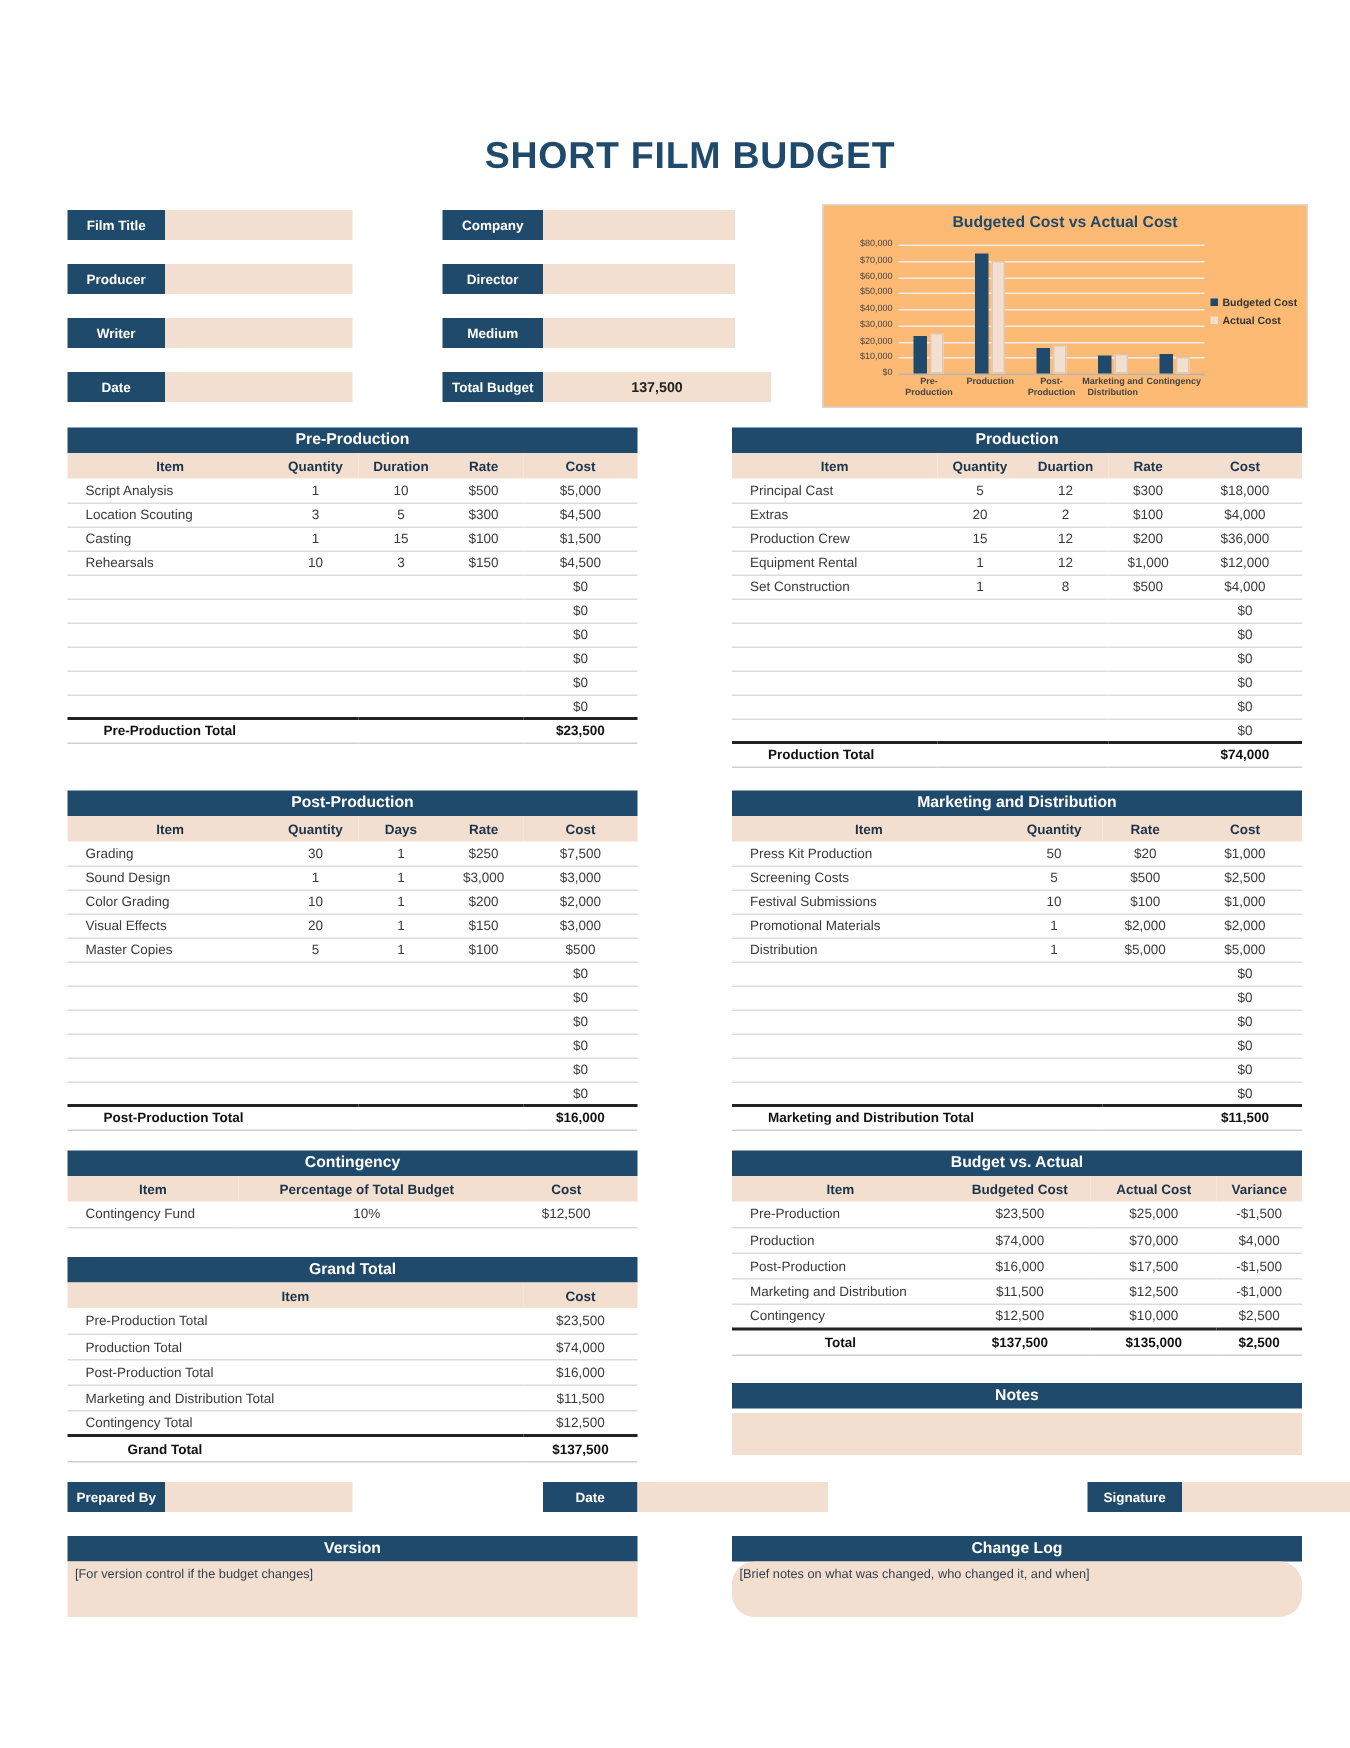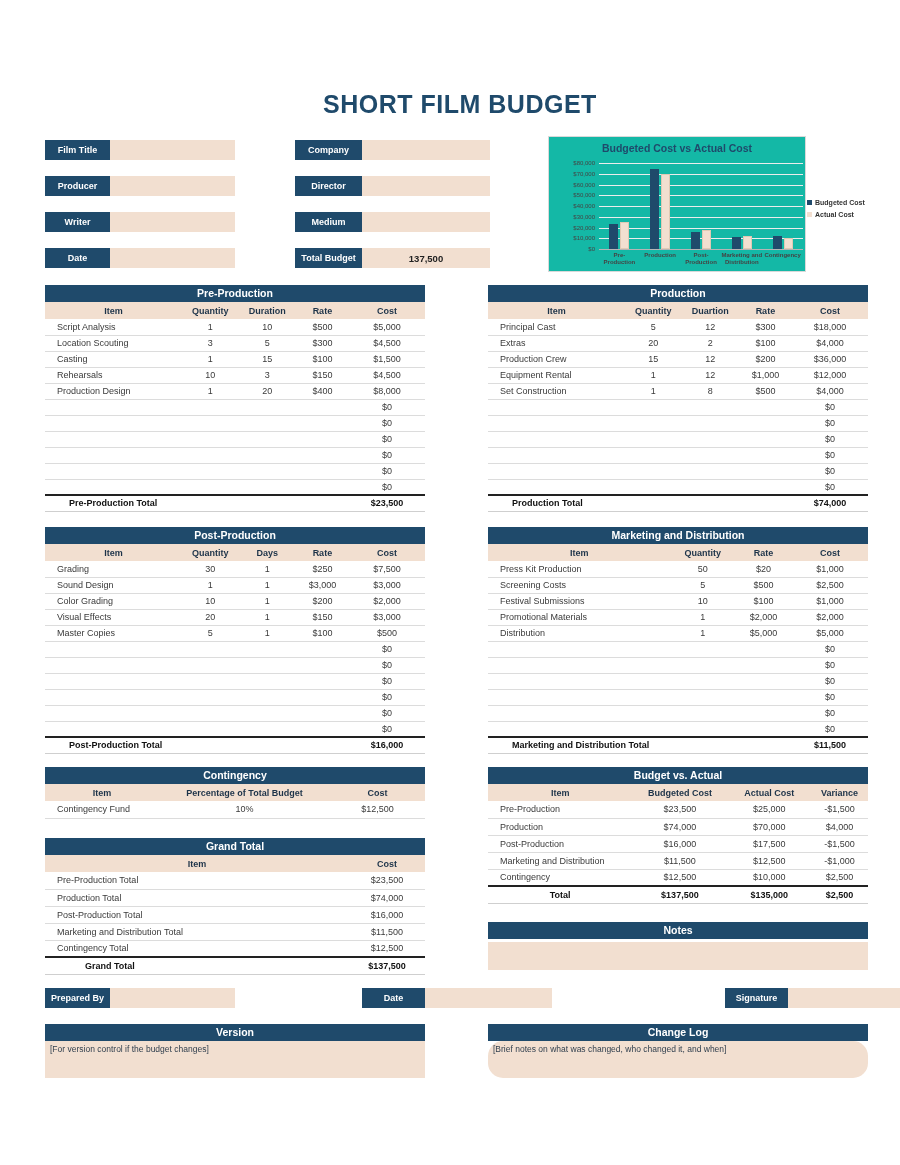--- a/index.html
+++ b/index.html
@@ -23,22 +23,22 @@
     display:flex; align-items:center; justify-content:center; height:20px;
   }
   .field-value {
     background:#F2DFD0; height:20px; font-size:9.5px; color:#222;
     display:flex; align-items:center; justify-content:center;
   }
   .field-value.bold { font-weight:bold; }
 
   
   #chart {
-    position:absolute; left:548px; top:136px; width:258px; height:136px;
-    border:1px solid #d9d9d9; background:#14b8a6;
+    position:absolute; left:548px; top:136px; width:324px; height:136px;
+    border:1px solid #d9d9d9; background:#fdba74;
   }
   .chart-title {
     margin-top:5px; text-align:center; width:100%;
     font-size:10.5px; font-weight:bold; color:#1F4A6B;
   }
   .chart-plot { position:absolute; left:50px; top:26px; width:204px; height:86px; }
   .gridline { position:absolute; left:0; width:100%; height:1px; background:#ececec; }
   .gridline.axis { background:#b5b5b5; }
   .ytick {
     position:absolute; left:-48px; width:44px; text-align:right;
@@ -114,21 +114,21 @@
 <div class="field-row" style="left:295px; top:176px;">
   <div class="field-label" style="width:67px;">Director</div>
   <div class="field-value" style="width:128px;"></div>
 </div>
 <div class="field-row" style="left:295px; top:212px;justify-content:flex-end;">
   <div class="field-label" style="width:67px;">Medium</div>
   <div class="field-value" style="width:128px;"></div>
 </div>
 <div class="field-row" style="left:295px; top:248px;">
   <div class="field-label" style="width:67px;">Total Budget</div>
-  <div class="field-value bold" style="width:128px;">137,500</div>
+  <div class="field-value bold" style="width:152px;">137,500</div>
 </div>
 
 <div id="chart">
   <div class="chart-title">Budgeted Cost vs Actual Cost</div>
   <div class="chart-plot">
       <div class="gridline" style="top: 0px;"></div>
       <div class="ytick" style="top: -3px;">$80,000</div>
       <div class="gridline" style="top: 10.75px;"></div>
       <div class="ytick" style="top: 7.75px;">$70,000</div>
       <div class="gridline" style="top: 21.5px;"></div>
@@ -209,27 +209,20 @@
           <td>$1,500</td>
         </tr>
         <tr>
           <td class="item">Rehearsals</td>
           <td>10</td>
           <td>3</td>
           <td>$150</td>
           <td>$4,500</td>
         </tr>
         <tr>
-          <td class="item">Production Design</td>
-          <td>1</td>
-          <td>20</td>
-          <td>$400</td>
-          <td>$8,000</td>
-        </tr>
-        <tr>
           <td class="item"></td>
           <td></td>
           <td></td>
           <td></td>
           <td>$0</td>
         </tr>
         <tr>
           <td class="item"></td>
           <td></td>
           <td></td>

